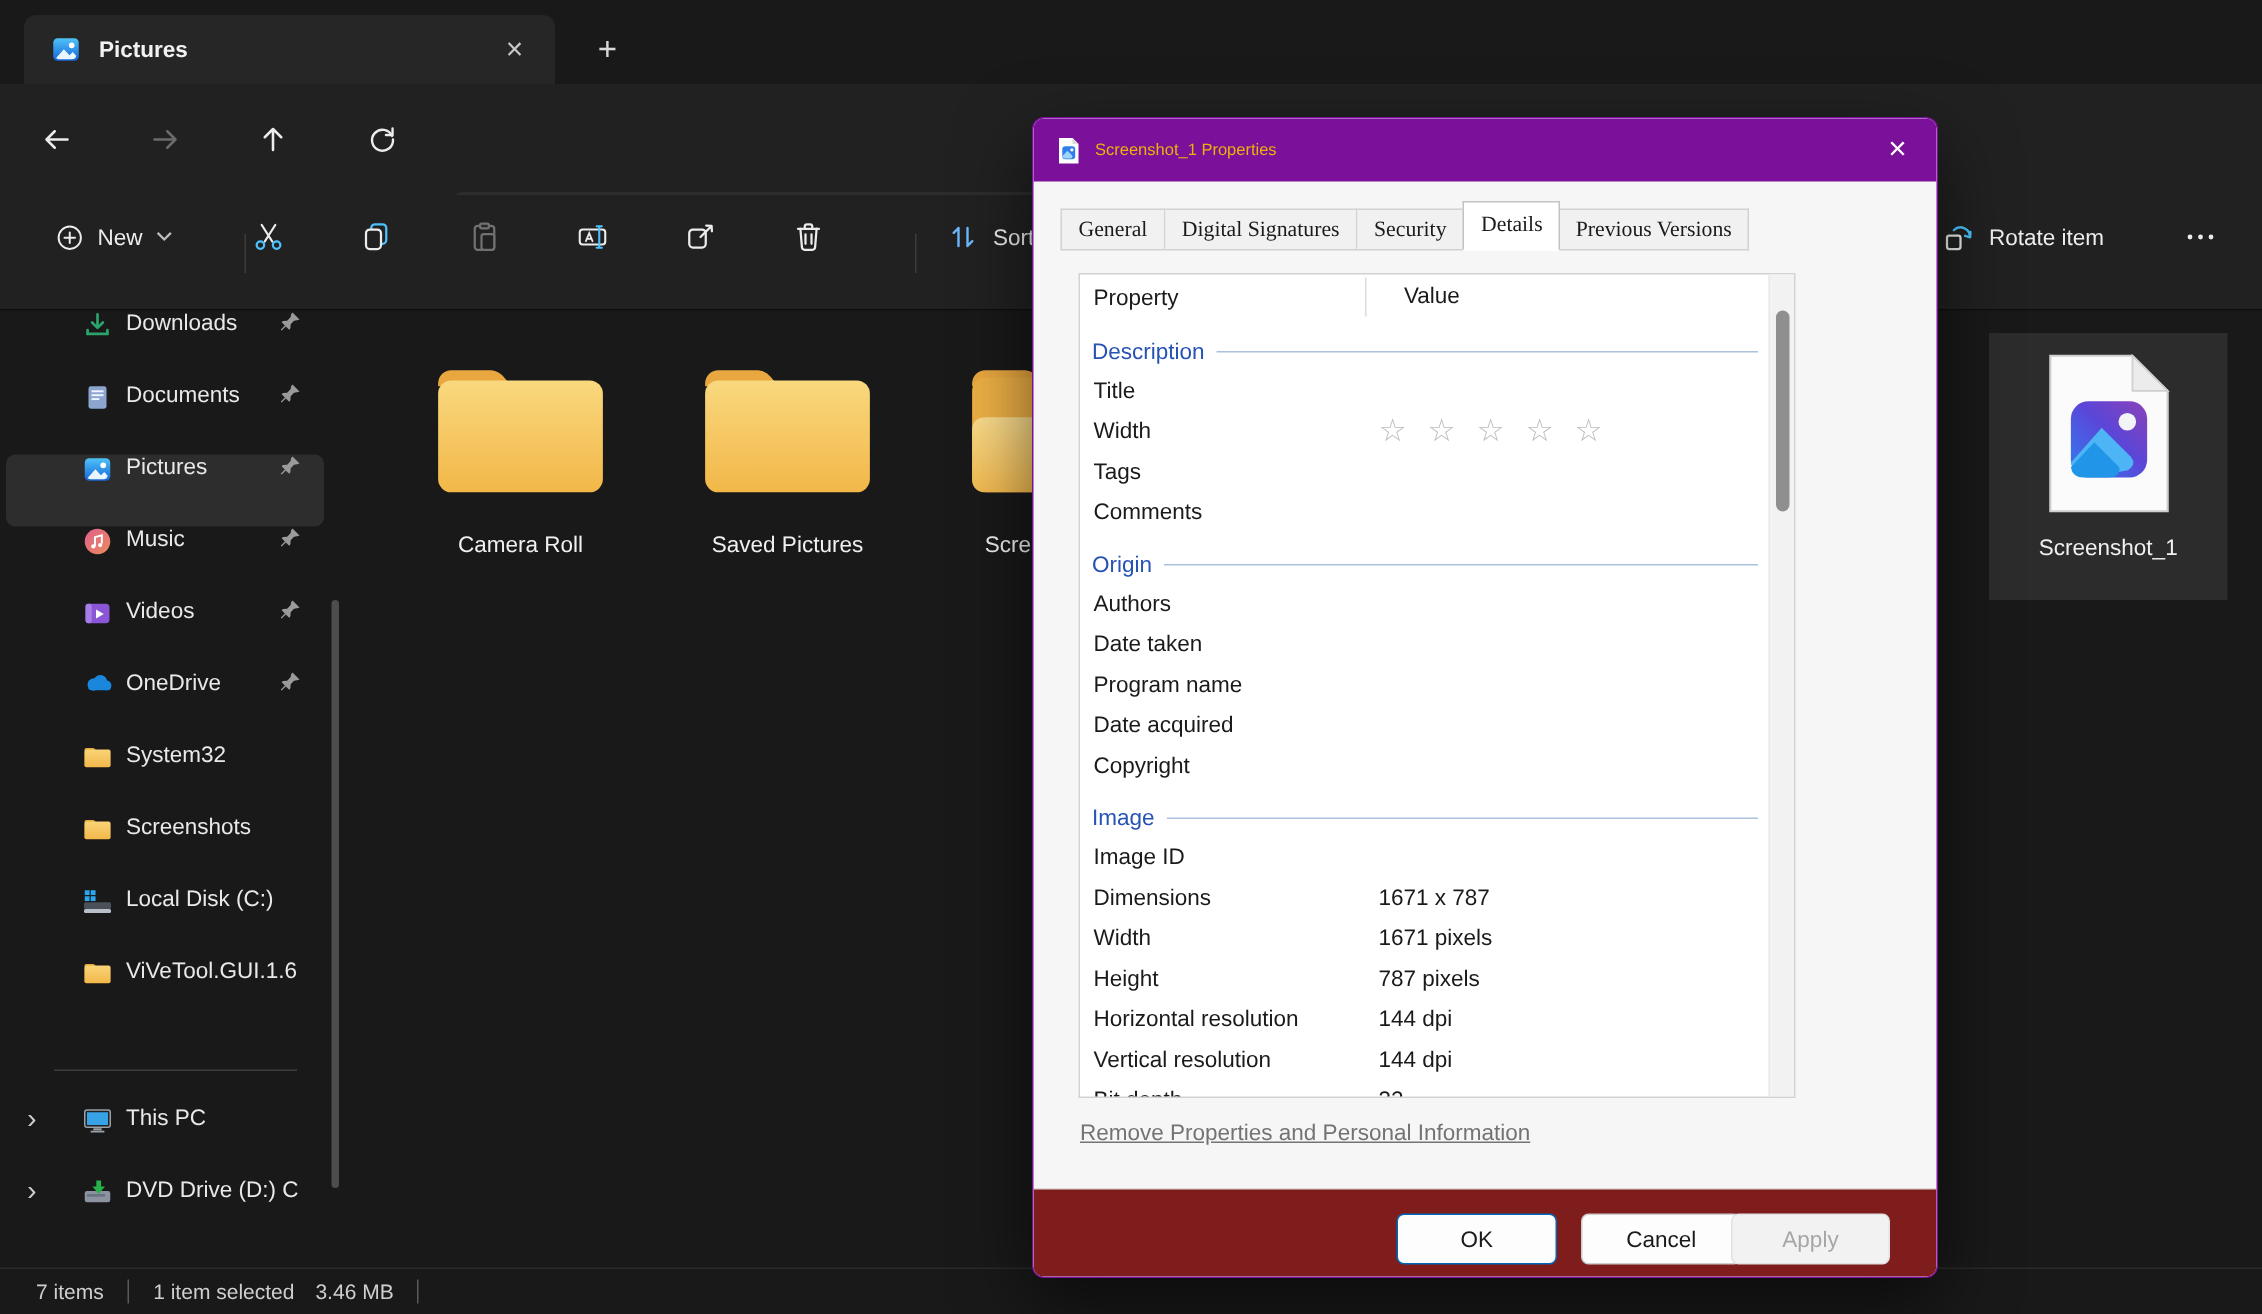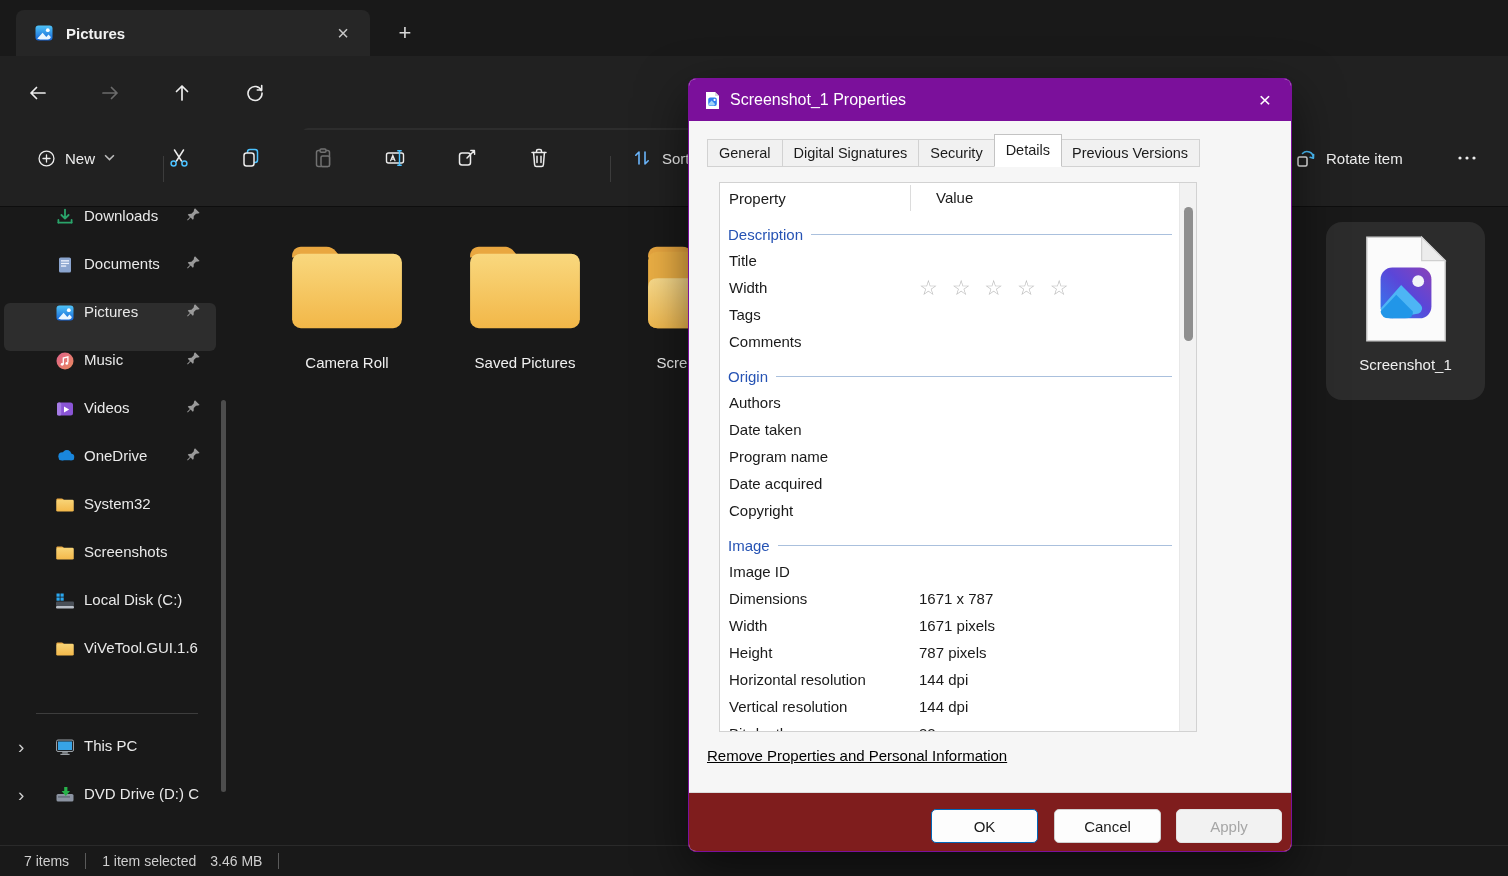--- a/index.html
+++ b/index.html
@@ -55,41 +55,41 @@
     border-radius:3px; }
 
   
   .content { position:absolute; left:235px; top:207px; right:0; bottom:31px; background:#191919; }
   .tile { position:absolute; top:15px; width:178px; height:178px; border-radius:5px;
     display:flex; flex-direction:column; align-items:center; }
   .tile .ticon { margin-top:14px; }
   .tile .tlabel { color:#f0f0f0; font-size:15px; margin-top:12px; }
   .tile.clip3 .tlabel { margin-left:-62px; }
   .file-tile { position:absolute; left:1091px; top:15px; width:159px; height:178px; background:#2c2c2c;
-    border-radius:16px; display:flex; flex-direction:column; align-items:center; }
+    border-radius:0; display:flex; flex-direction:column; align-items:center; }
   .file-tile .ticon { margin-top:12px; }
   .file-tile .tlabel { color:#f0f0f0; font-size:15px; margin-top:8px; }
 
   
   .statusbar { position:absolute; left:0; bottom:0; width:1508px; height:31px; background:#191919;
     border-top:1px solid #2a2a2a; display:flex; align-items:center; color:#cfcfcf; font-size:14px; }
   .sb-sep { width:1px; height:16px; background:#5a5a5a; margin:0 16px; }
 
   
   .dialog { position:absolute; left:688px; top:78px; width:604px; height:774px; background:#f6f6f6;
     border:1px solid #7b109b; border-radius:8px; overflow:hidden;
     box-shadow:0 18px 50px rgba(0,0,0,.55); z-index:50; }
   .dlg-titlebar { position:absolute; left:0; top:0; right:0; height:42px; background:#7b109b;
     display:flex; align-items:center; padding-left:16px; }
-  .dlg-title { color:#ffffff; font-size:16px; margin-left:10px; }
+  .dlg-title { color:#eab308; font-size:11px; margin-left:10px; }
   .dlg-close { position:absolute; right:10px; top:6px; width:32px; height:30px; color:#fff;
     font-size:21px; display:flex; align-items:center; justify-content:center; }
   .dlg-tabs { position:absolute; left:18px; top:55px; display:flex; align-items:flex-end; }
   .dlg-tab { height:28px; padding:5px 11px; font-size:14.5px; color:#1b1b1b; background:#f1f1f1;
-    border:1px solid #d2d2d2; border-left:none; white-space:nowrap; }
+    border:1px solid #d2d2d2; border-left:none; white-space:nowrap;font-family:Liberation Serif, serif; }
   .dlg-tab:first-child { border-left:1px solid #d2d2d2; }
   .dlg-tab.active { background:#ffffff; height:33px; margin:0 -1px; border:1px solid #c3c3c3;
     border-bottom:1px solid #fff; z-index:2; position:relative; padding-top:7px; }
 
   .props-table { position:absolute; left:30px; top:103px; width:478px; height:550px; background:#fff;
     border:1px solid #d2d2d2; overflow:hidden; }
   .pt-head { height:30px; display:flex; align-items:center; font-size:15px; color:#1a1a1a; }
   .pt-head .ph-prop { width:190px; padding-left:9px; }
   .pt-head .ph-val { border-left:1px solid #dcdcdc; padding-left:25px; height:26px; line-height:26px; }
   .pt-section { display:flex; align-items:center; height:26px; margin-top:8px; }
@@ -97,30 +97,30 @@
   .pt-section .sec-line { flex:1; height:1px; background:#aac0dd; margin:0 24px 0 8px; }
   .pt-row { display:flex; height:27px; align-items:center; font-size:15px; color:#1a1a1a; }
   .pt-row .pr-prop { width:190px; padding-left:9px; white-space:nowrap; }
   .pt-row .pr-val { padding-left:9px; white-space:nowrap; }
   .pr-stars { color:#bdbdbd; font-size:21px; letter-spacing:4px; line-height:1; }
   .pt-scroll { position:absolute; right:0; top:0; bottom:0; width:17px; background:#f2f2f2;
     border-left:1px solid #e8e8e8; }
   .pt-thumb { position:absolute; left:4px; top:24px; width:9px; height:134px; background:#8f8f8f;
     border-radius:5px; }
 
-  .dlg-link { position:absolute; left:18px; top:668px; color:#000000; font-size:15px;
+  .dlg-link { position:absolute; left:31px; top:668px; color:#737373; font-size:15px;
     text-decoration:underline; }
   .dlg-footer { position:absolute; left:0; right:0; top:713px; bottom:0; background:#7f1d1d;
     border-top:1px solid #dcdcdc; }
   .dlg-btn { position:absolute; top:16px; height:34px; background:#fdfdfd; border:1px solid #cfcfcf;
     border-radius:5px; font-size:15px; color:#1a1a1a; display:flex; align-items:center;
     justify-content:center; font-family:"Liberation Sans", sans-serif; }
   .dlg-btn.ok { left:242px; width:107px; border-color:#0067b8; }
   .dlg-btn.cancel { left:365px; width:107px; }
-  .dlg-btn.apply { left:487px; width:106px; background:#f2f2f2; color:#a6a6a6; border-color:#e2e2e2; }
+  .dlg-btn.apply { left:465px; width:106px; background:#f2f2f2; color:#a6a6a6; border-color:#e2e2e2; }
 </style>
 </head>
 <body>
 
 <div class="explorer">
 
   <div class="titlebar">
     <div class="etab">
       <span class="etab-icon" id="tab-pic-icon"><svg width="20" height="20" viewBox="0 0 20 20">
             <defs>

